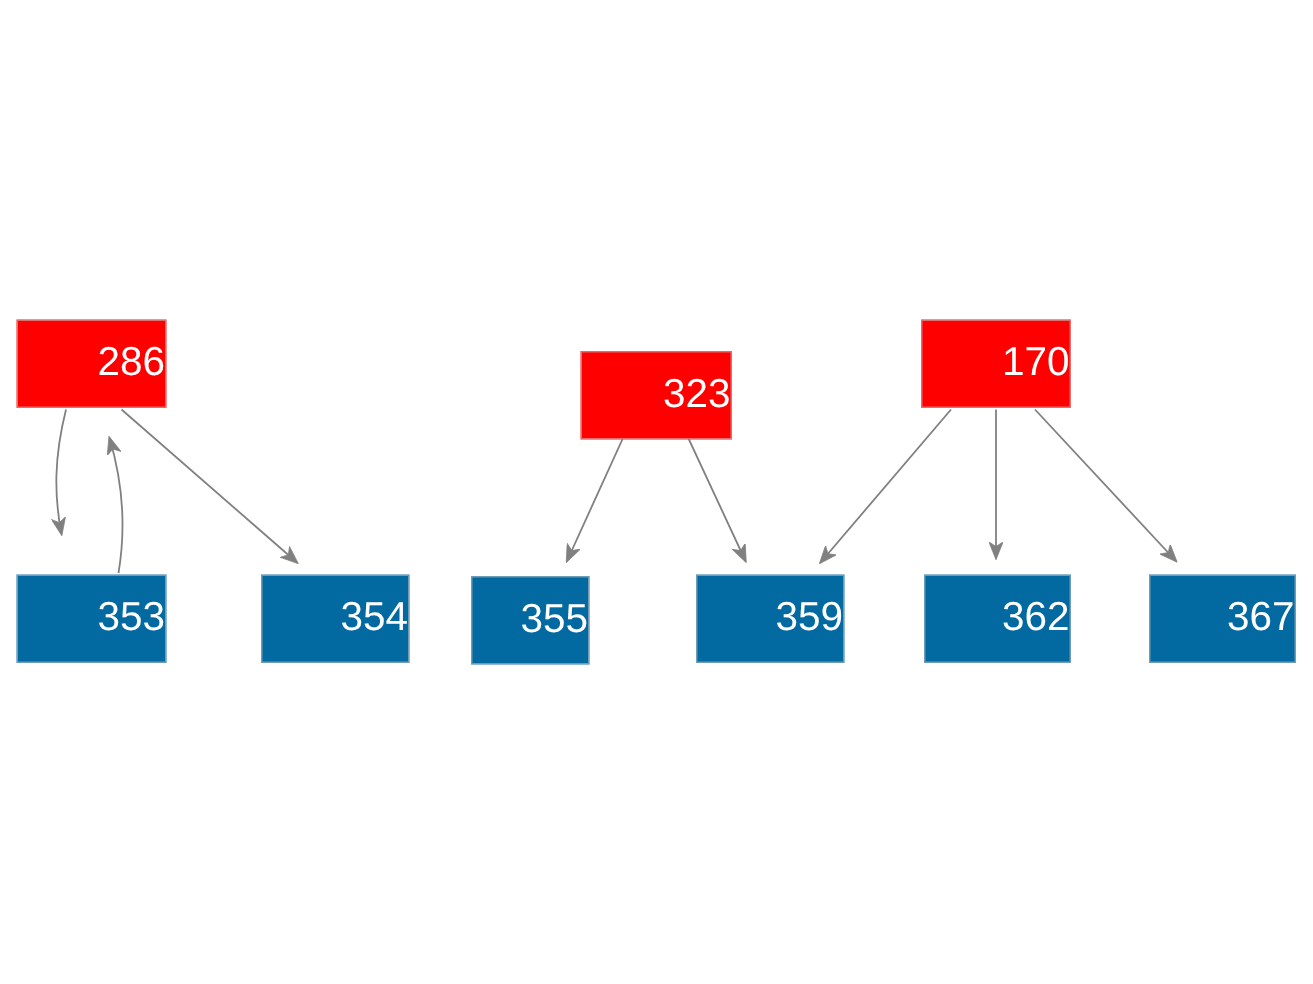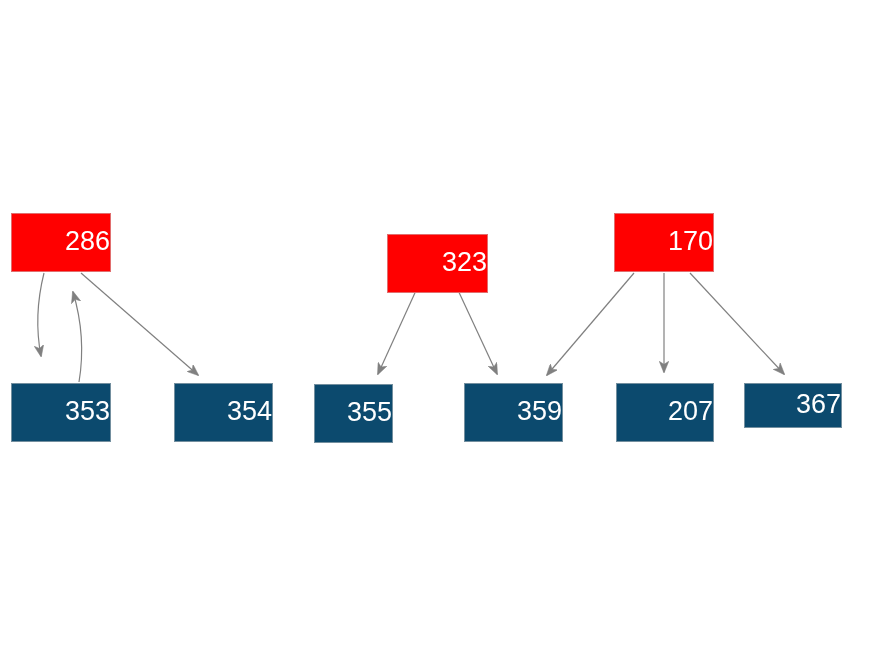--- a/index.html
+++ b/index.html
@@ -33,21 +33,21 @@
     align-items: center;
     justify-content: flex-end;
     color: #ffffff;
     font-size: 27px;
     line-height: 1;
     letter-spacing: 0px;
     border: 1px solid rgba(200,200,200,0.55);
     user-select: none;
   }
   .node-source { background: #ff0000; }
-  .node-target { background: #0c4a6e; }
+  .node-target { background: #0369a1; }
   .node-label { display: block; padding-bottom: 2px; }
 </style>
 </head>
 <body>
 
 <div id="graph-canvas">
 
   <svg id="edge-layer" viewBox="0 0 875 656" xmlns="http://www.w3.org/2000/svg">
     <defs>
       <marker id="arrowhead" markerWidth="10" markerHeight="8" refX="9" refY="4" orient="auto" markerUnits="strokeWidth">
@@ -82,20 +82,20 @@
       <div class="node node-target" style="left: 314px; top: 384px; width: 79px; height: 59px;">
         <span class="node-label">355</span>
       </div>
       <div class="node node-target" style="left: 464px; top: 383px; width: 99px; height: 59px;">
         <span class="node-label">359</span>
       </div>
       <div class="node node-source" style="left: 614px; top: 213px; width: 100px; height: 59px;">
         <span class="node-label">170</span>
       </div>
       <div class="node node-target" style="left: 616px; top: 383px; width: 98px; height: 59px;">
-        <span class="node-label">207</span>
+        <span class="node-label">362</span>
       </div>
-      <div class="node node-target" style="left: 744px; top: 383px; width: 98px; height: 45px;">
+      <div class="node node-target" style="left: 766px; top: 383px; width: 98px; height: 59px;">
         <span class="node-label">367</span>
       </div>
     </div>
 
 </div>
 
 </body></html>

